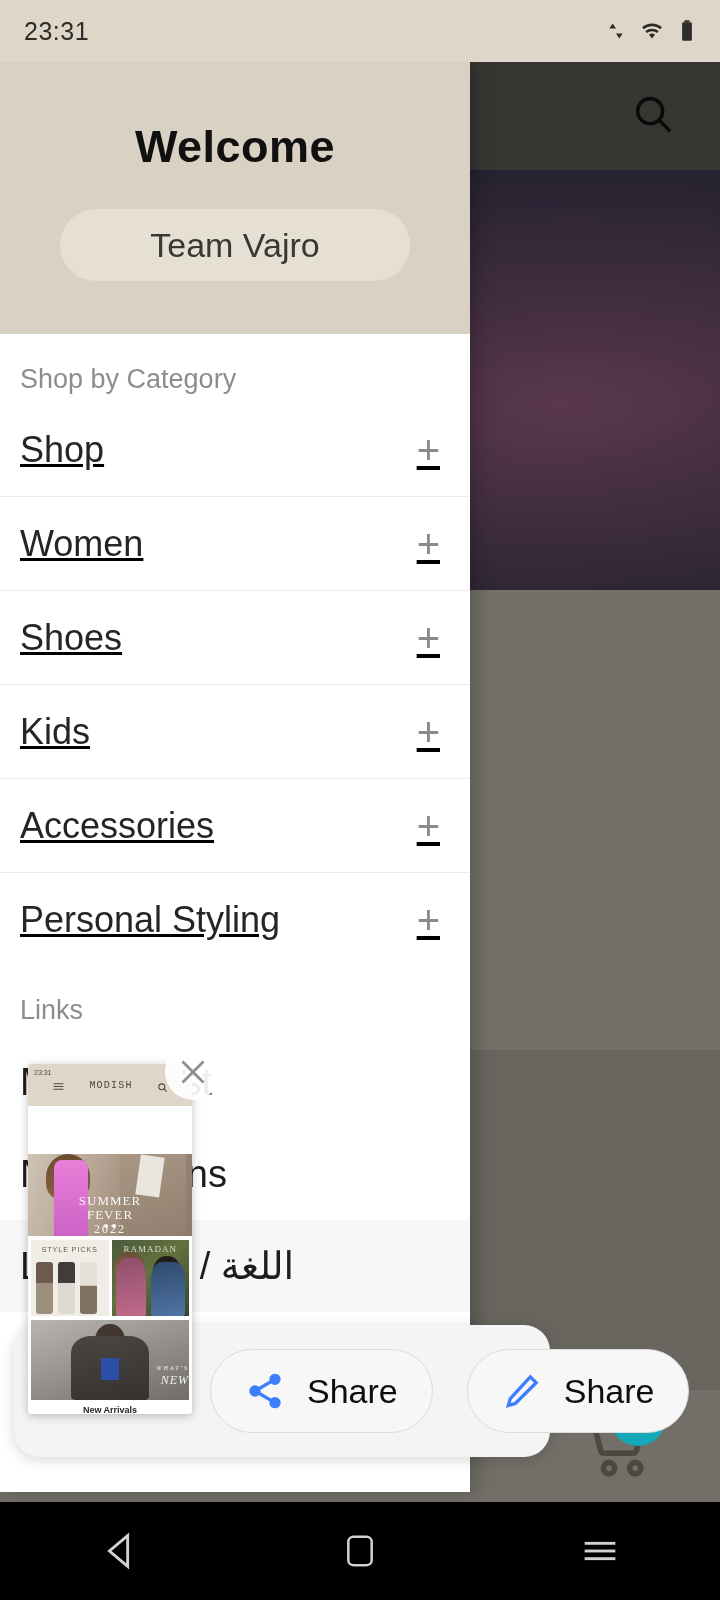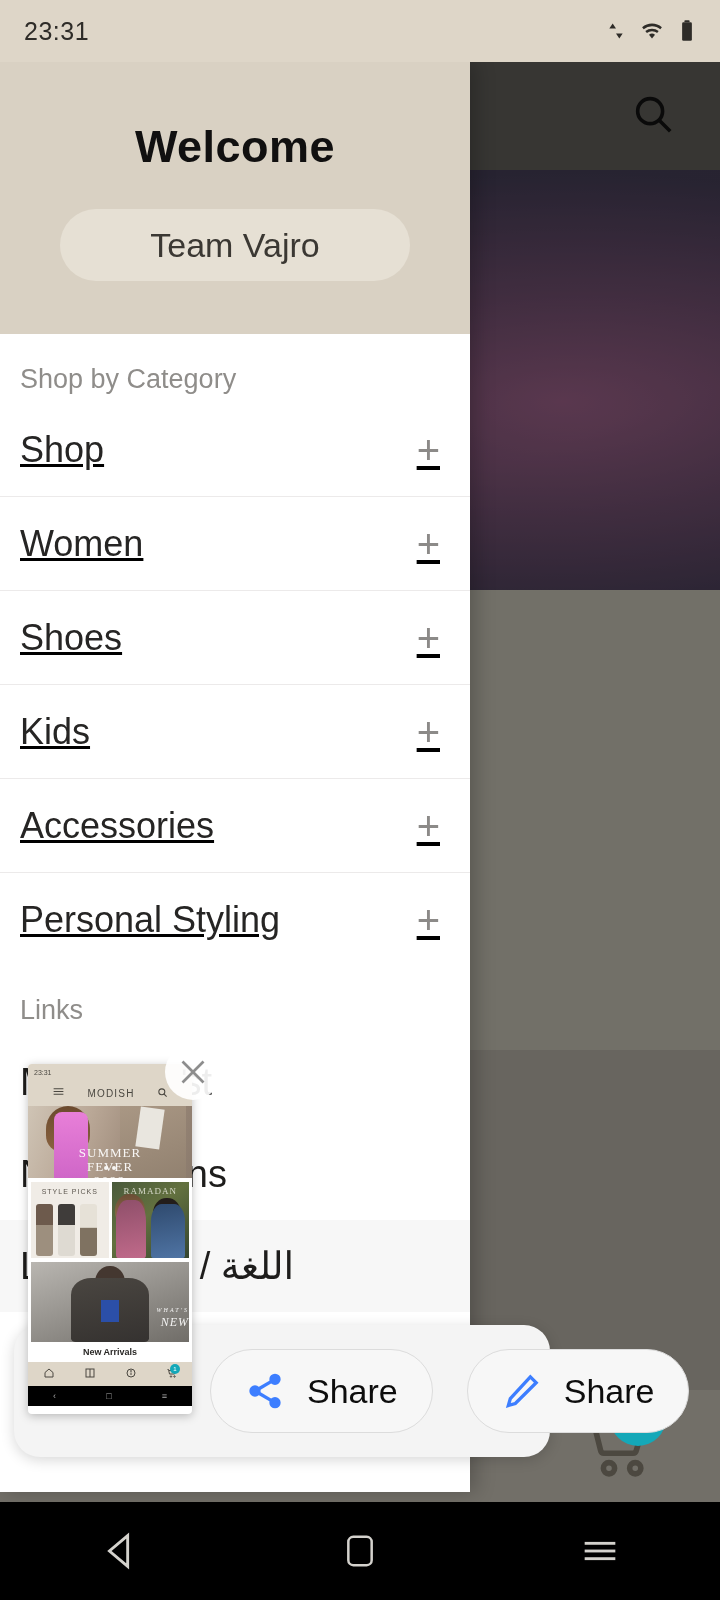--- a/index.html
+++ b/index.html
@@ -247,27 +247,29 @@
     box-shadow:0 2px 10px rgba(0,0,0,.25);
   }
   .thumb-status {
     height:16px; background:#ded6c8;
     display:flex; align-items:center; justify-content:space-between;
     padding:0 6px;
     font-size:7px; color:#4b4842;
   }
   .thumb-appbar {
     height:26px; background:#ded6c8;
-    display:flex; align-items:center; justify-content:space-between;
+    display:flex; justify-content:space-between;
     padding:0 24px;
+    font-family:Liberation Mono, monospace;
   }
   .thumb-brand { font-size:10px; letter-spacing:1.2px; color:#4a4740; }
   .thumb-hero {
-    height:72px; position:relative; overflow:hidden;
+    height:82px; position:relative; overflow:hidden;
     background:linear-gradient(110deg,#cfc4b5 0%,#b9a796 35%,#9d8a7a 65%,#8b7b6d 100%);
+    margin-top:48px;
   }
   .thumb-hero .pinkblock {
     position:absolute; left:26px; top:6px; width:34px; height:88px;
     background:linear-gradient(180deg,#e87fd8,#c75ec2);
     border-radius:8px 8px 0 0;
   }
   .thumb-hero .hair {
     position:absolute; left:18px; top:0px; width:44px; height:46px;
     background:linear-gradient(180deg,#6b4a2e,#8a6340);
     border-radius:50% 50% 36% 36%;

